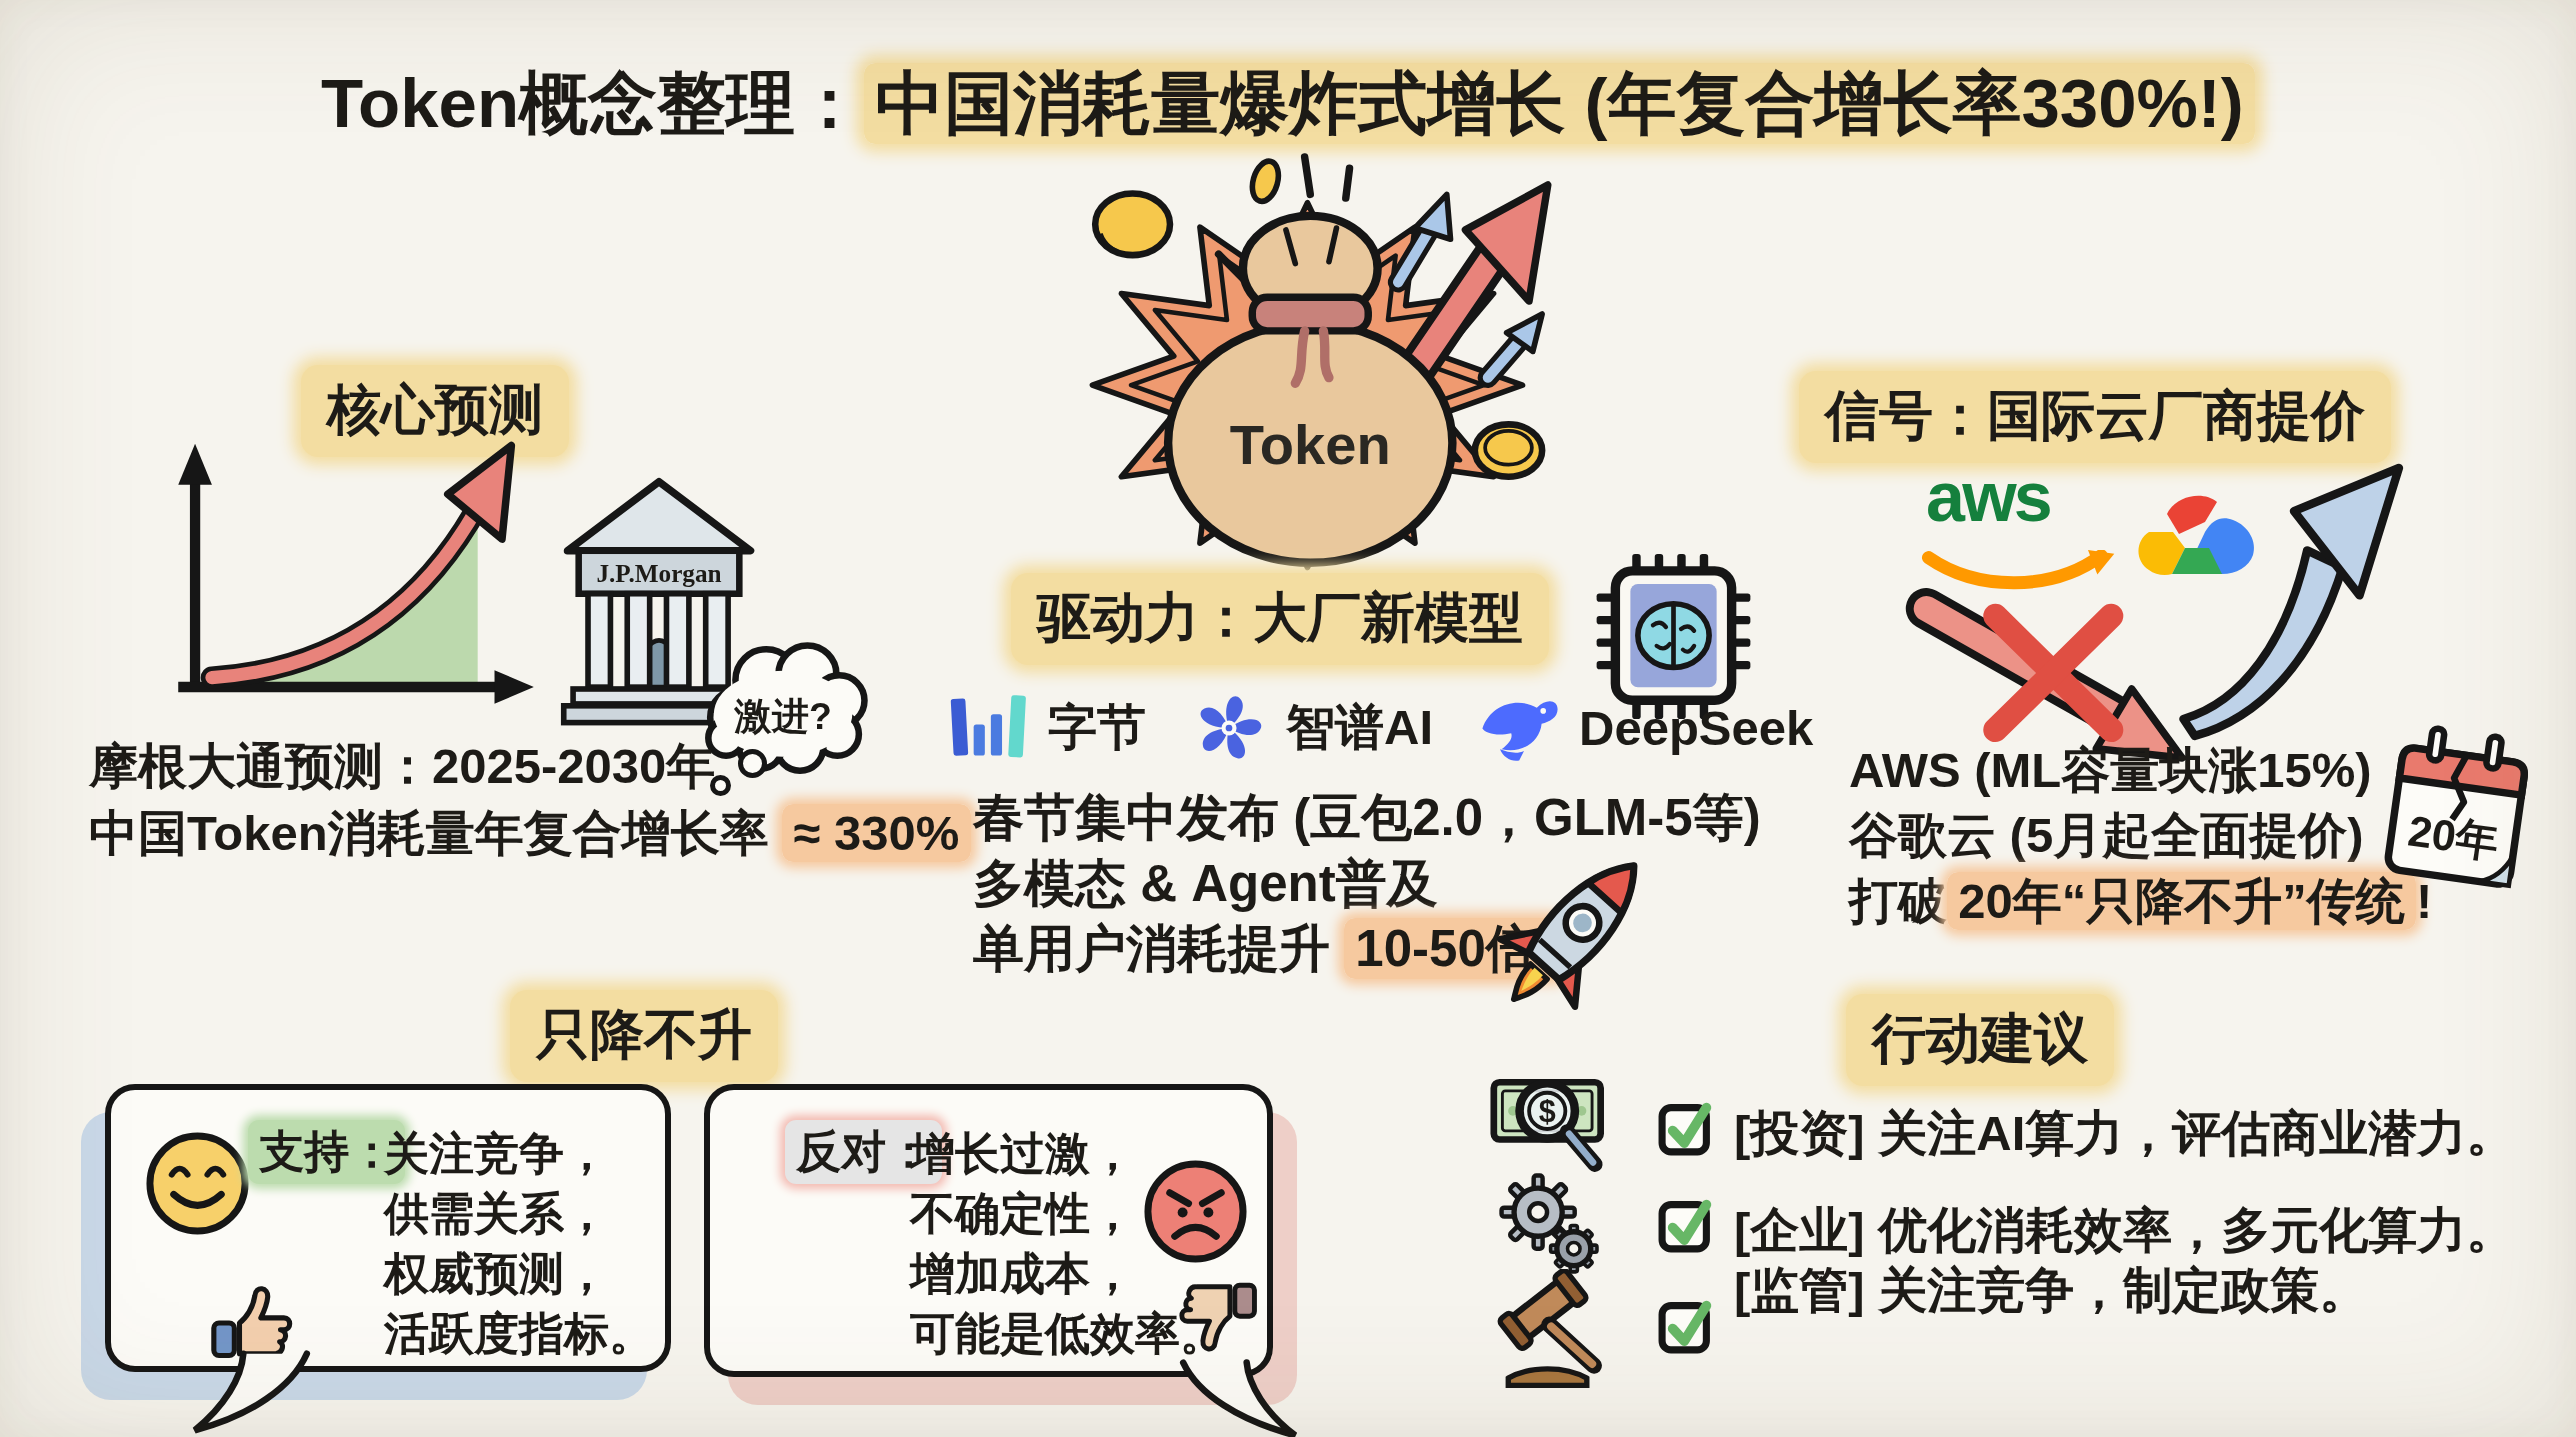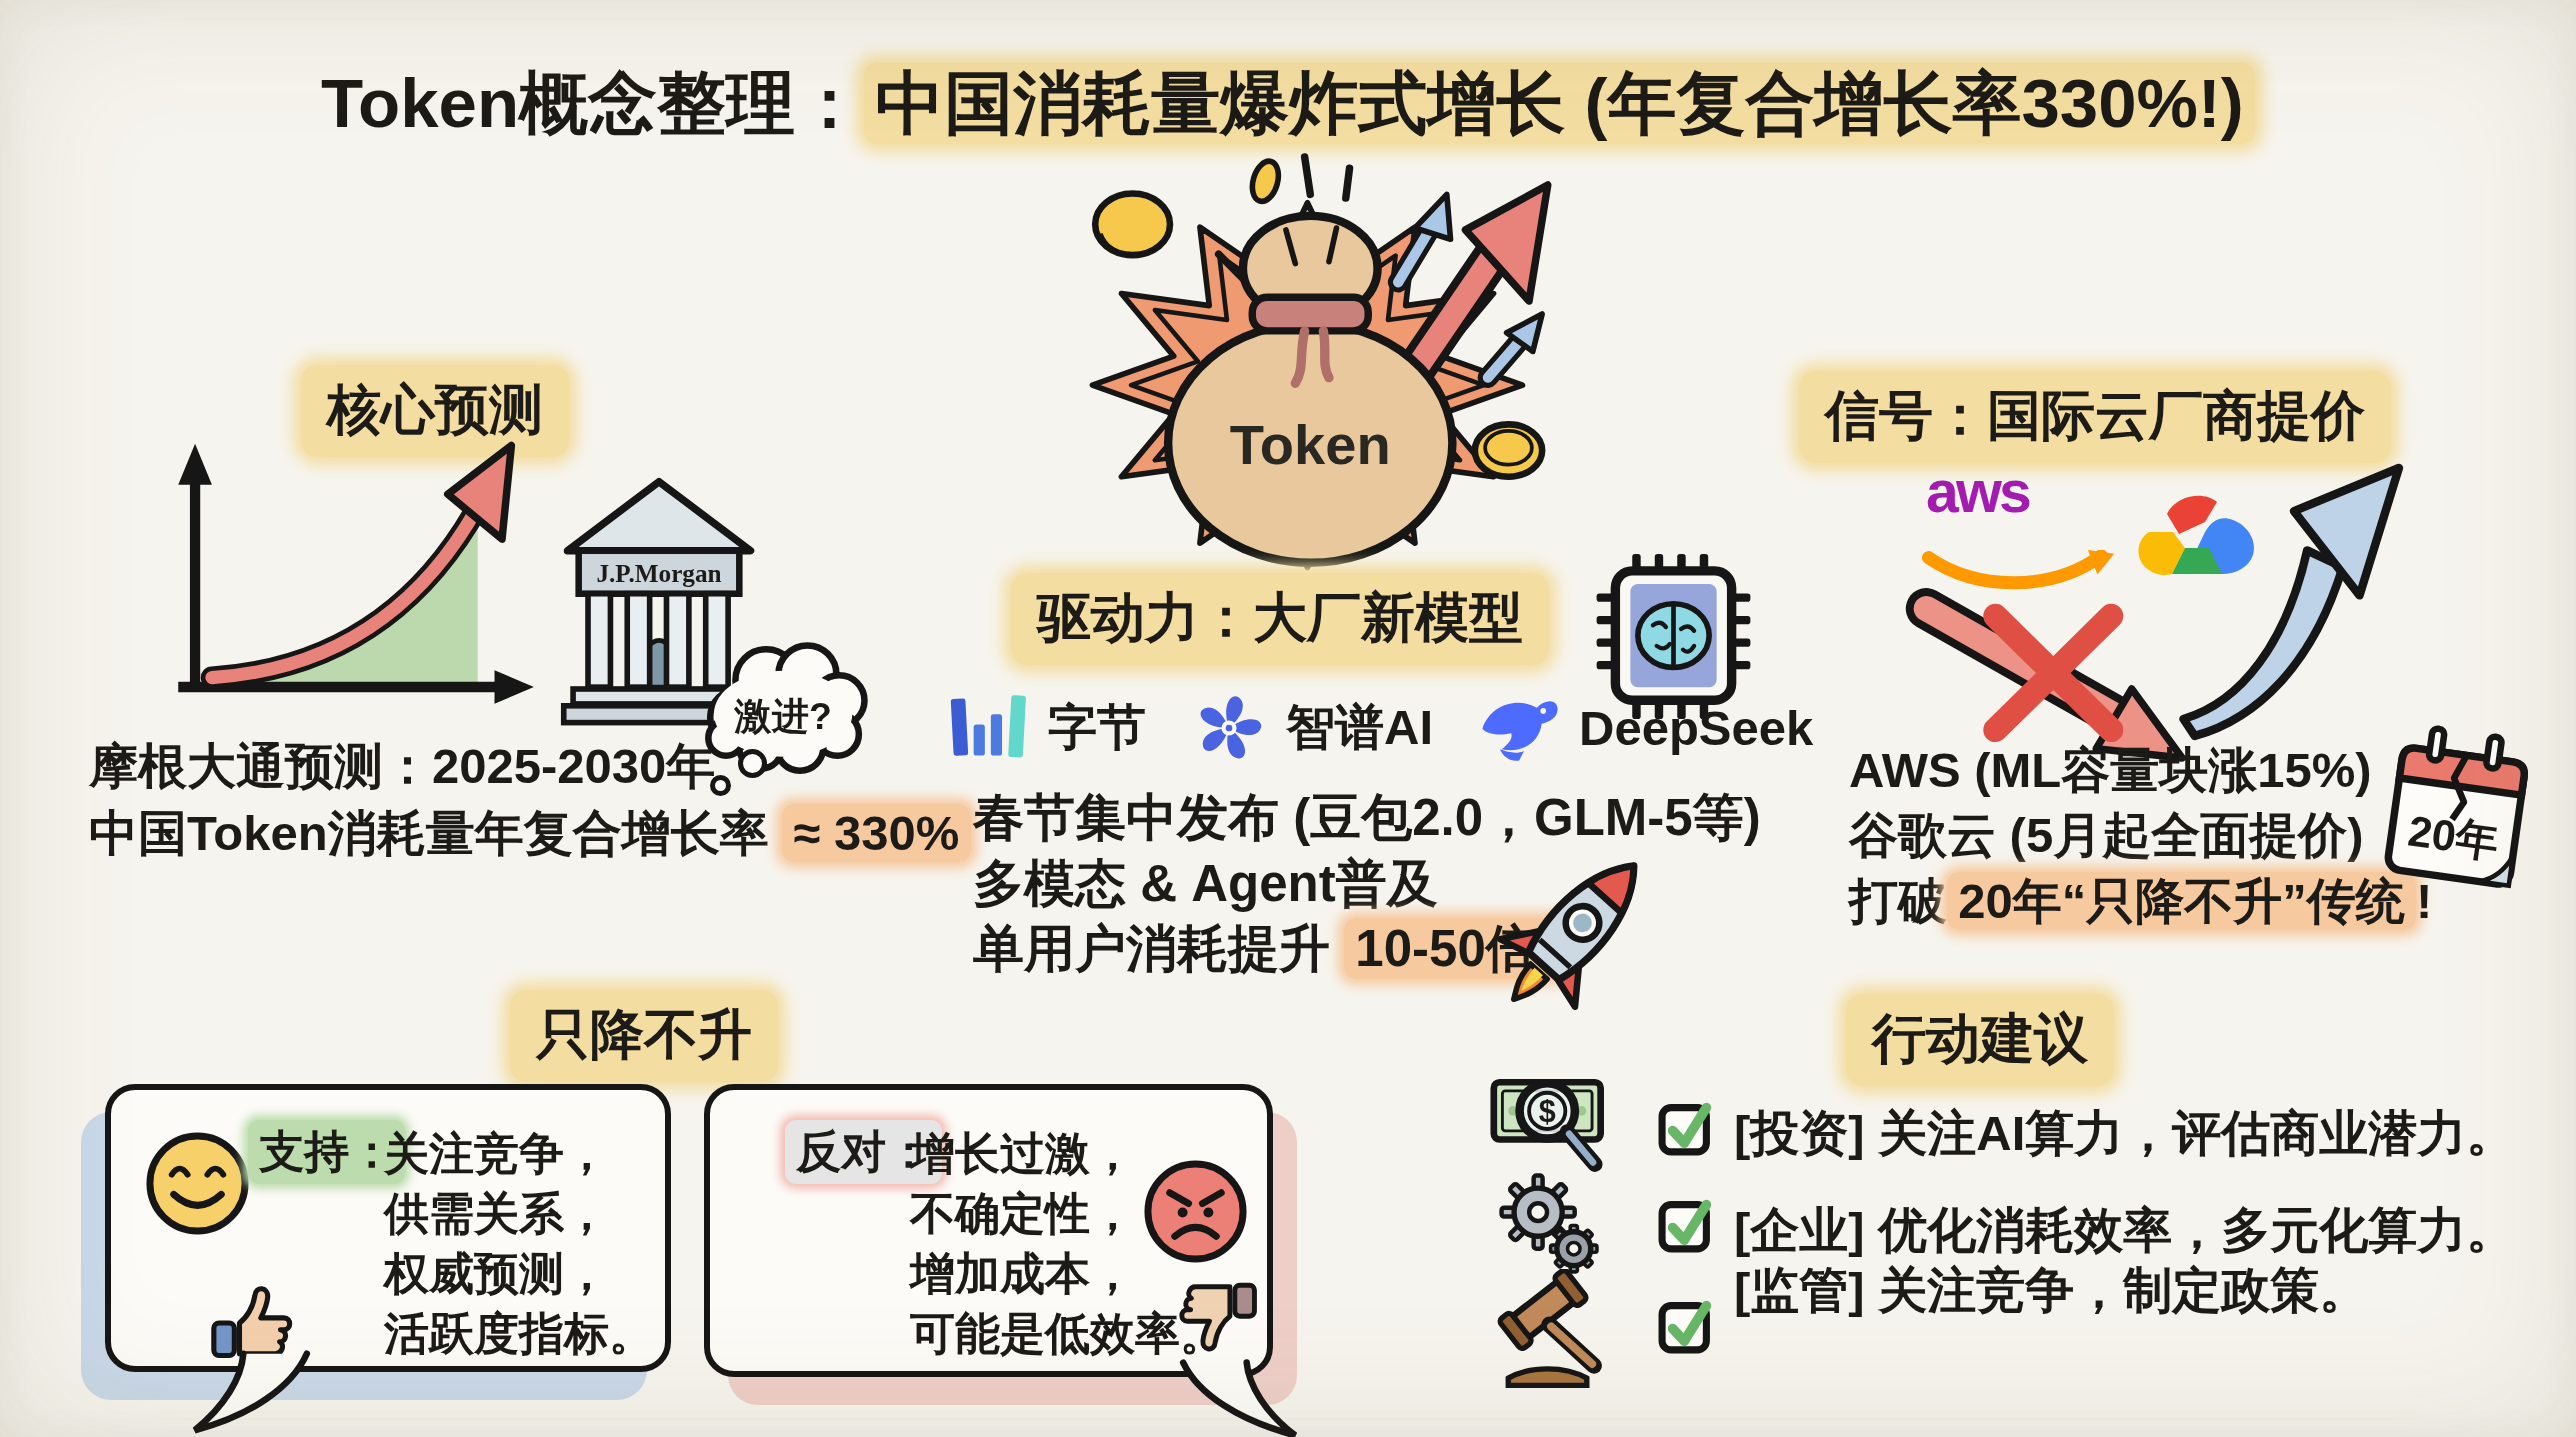--- a/index.html
+++ b/index.html
@@ -17,21 +17,21 @@
   .hl-p{background:#f6c99f;box-shadow:0 0 11.2px 5.6px #f6c99f;}
   .hl-g{background:#bcdcae;box-shadow:0 0 9.4px 4.7px #bcdcae;}
   .hl-r{background:#e5e5e5;box-shadow:0 0 9.4px 4.7px #f3bab1;}
   .ihl{border-radius:11.2px;padding:1.9px 11.2px;}
   .t52{font-size:49px;}
   .t48{font-size:45px;}
   .title-row{font-size:69px;font-weight:700;white-space:nowrap;}
   .bubble{background:#fcfbf7;border:6.6px solid #161616;border-radius:30px;}
   .dotc{background:#fcfbf7;border:5.6px solid #161616;border-radius:50%;}
   .logo-label{font-size:49px;font-weight:700;white-space:nowrap;}
-  .aws-word{font-size:59px;font-weight:700;letter-spacing:-2.8px;color:#a21caf;line-height:0.9;}
+  .aws-word{font-size:70px;font-weight:700;letter-spacing:-2.8px;color:#15803d;line-height:0.9;}
 </style>
 </head>
 <body>
 
 <div id="canvas">
 
   <div class="abs title-row" style="left:50%;top:58px;transform:translateX(-50%);">
     <span>Token概念整理：</span><span class="ihl hl-y">中国消耗量爆炸式增长 (年复合增长率330%!)</span>
   </div>
 

